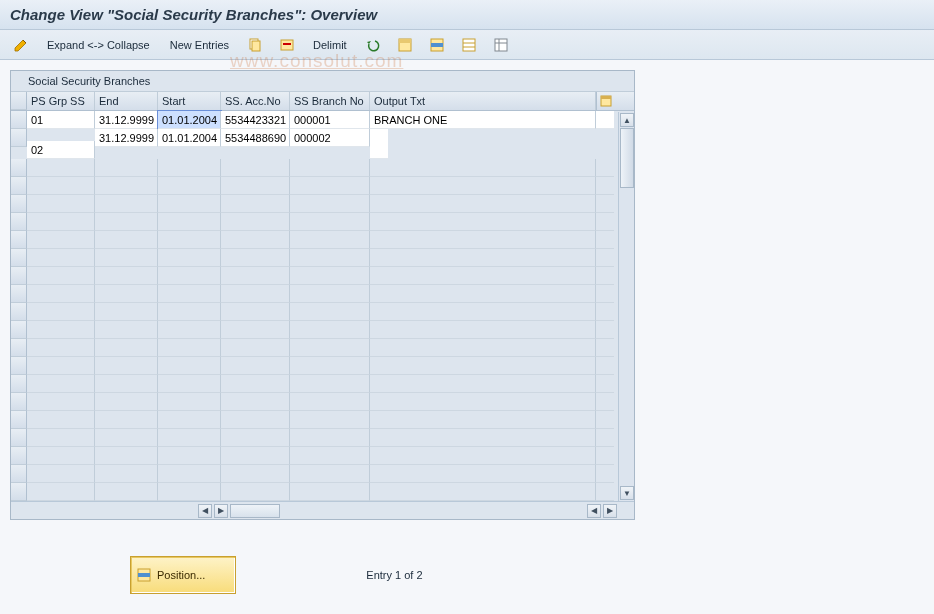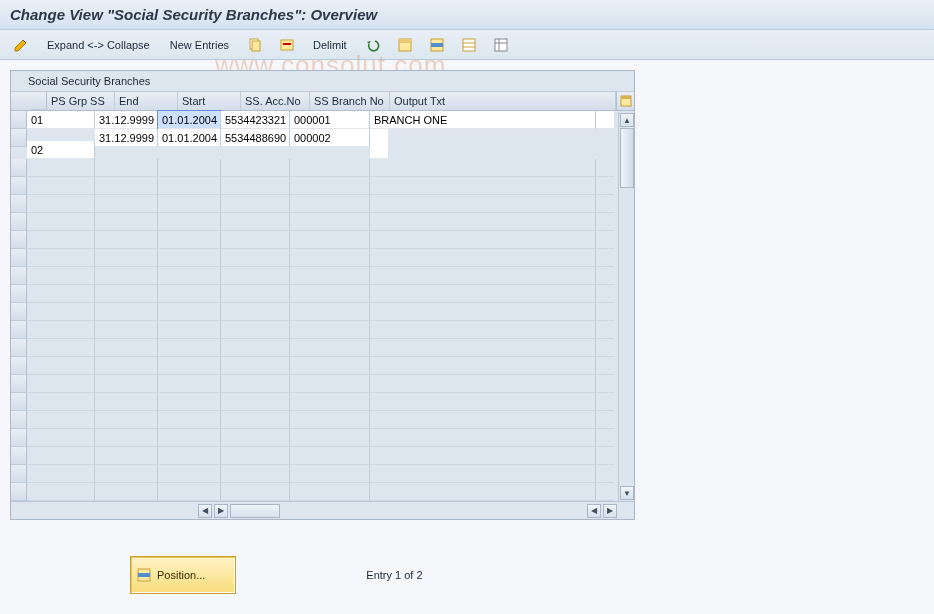--- a/index.html
+++ b/index.html
@@ -39,22 +39,22 @@
     padding: 0 4px;
     border: 1px solid transparent;
     cursor: pointer;
     color: #1a2a3a;
   }
   .tb-text { padding: 0 6px; }
   .tb-icon { width: 16px; height: 16px; }
   .watermark {
     position: absolute;
     top: 50px;
-    left: 215px;
-    font-size: 26px;
+    left: 230px;
+    font-size: 19px;
     color: rgba(200,100,40,0.25);
     pointer-events: none;
     letter-spacing: 1px;
     text-decoration: underline;
   }
   .panel {
     margin: 10px;
     border: 1px solid #a8b8c8;
     background: #dde5ee;
     width: 625px;
@@ -67,21 +67,20 @@
     border-bottom: 1px solid #c0cdd9;
   }
   .grid {
     position: relative;
     background: #dde5ee;
   }
   .grid-header {
     display: flex;
     background: linear-gradient(#e8eef4, #d4deea);
     border-bottom: 1px solid #b0c0d0;
-    padding-left: 20px;
   }
   .gh-cell, .gr-cell {
     border-right: 1px solid #c0cdd9;
     padding: 2px 4px;
     height: 18px;
     line-height: 14px;
     overflow: hidden;
     white-space: nowrap;
   }
   .gh-cell {

